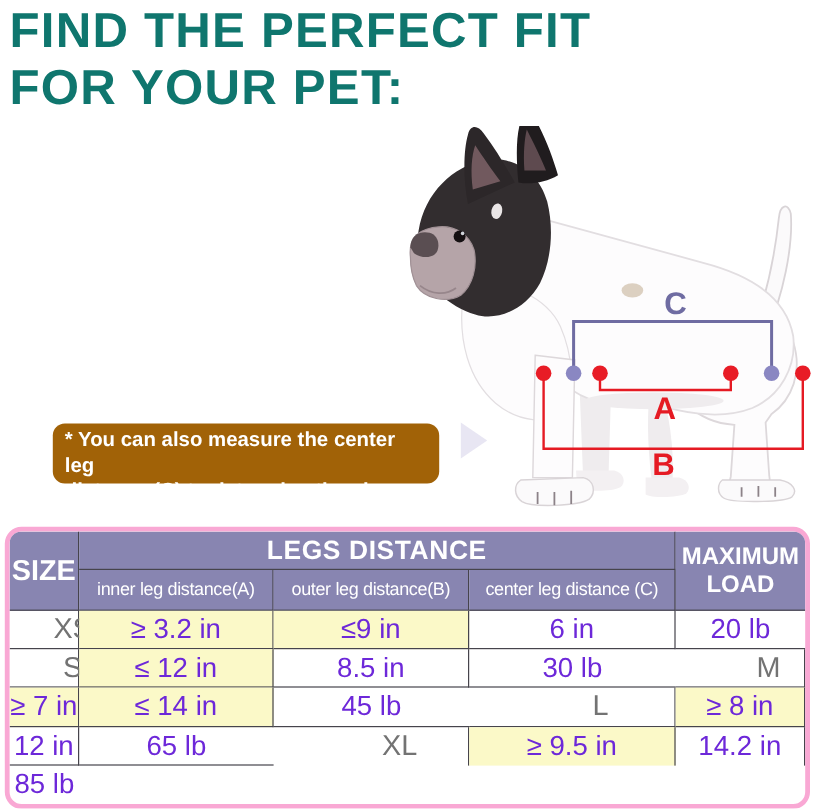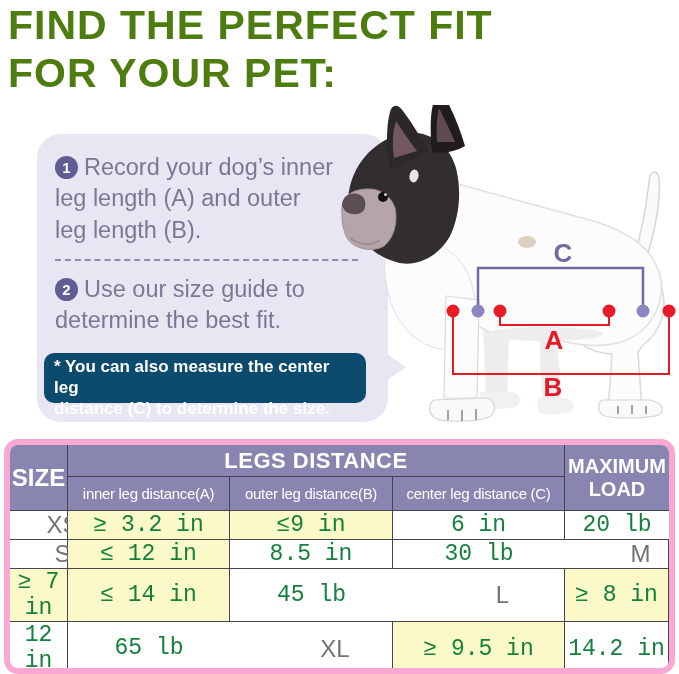--- a/index.html
+++ b/index.html
@@ -4,21 +4,21 @@
 <style>
   html,body{margin:0;padding:0;background:#fff;}
   #stage{
     position:relative;width:679px;height:674px;background:#ffffff;
     font-family:"Liberation Sans","DejaVu Sans",sans-serif;overflow:hidden;
   }
   
   .title{
     position:absolute;left:8px;top:2px;
     font-size:41px;line-height:1.17;font-weight:bold;
-    color:#4d7c0f;letter-spacing:1px;
+    color:#0f766e;letter-spacing:1px;
   }
   .title span{display:block;}
   
   .bubble{
     position:absolute;left:37px;top:134px;width:351px;height:288px;
     background:#e8e6f3;border-radius:24px;box-sizing:border-box;
     padding:18px 16px 0 18px;
   }
   .bubble-tail{
     position:absolute;left:384px;top:352px;width:0;height:0;
@@ -33,73 +33,61 @@
     display:inline-block;width:23px;height:23px;border-radius:50%;
     background:#5f5d94;color:#fff;font-size:15px;font-weight:bold;
     text-align:center;line-height:23px;margin-right:6px;
     position:relative;top:-2px;
   }
   .divider{
     border:none;border-top:2px dashed #8f8cab;margin:13px 14px 13px 0;
   }
   .note{
     position:absolute;left:44px;top:353px;width:322px;height:50px;
-    background:#0c4a6e;border-radius:10px;box-sizing:border-box;
+    background:#a16207;border-radius:10px;box-sizing:border-box;
     padding:4px 10px;color:#ffffff;font-size:17px;font-weight:bold;
     line-height:1.23;white-space:pre-line;
   }
   
   .dog-svg{position:absolute;left:330px;top:105px;width:349px;height:330px;}
   
   .size-table{
     position:absolute;left:4px;top:439px;width:671px;height:235px;
-    box-sizing:border-box;border:6px solid #f9a8d4;border-radius:14px;
+    box-sizing:border-box;border:4px solid #f9a8d4;border-radius:14px;
     overflow:hidden;display:grid;
     grid-template-columns:58px 162px 163px 172px auto;
     grid-template-rows:32px 34px repeat(5,1fr);
     background:#ffffff;
   }
   .cell{
     display:flex;align-items:center;justify-content:center;
     border-right:1.5px solid #46444c;border-bottom:1.5px solid #46444c;
     box-sizing:border-box;text-align:center;
   }
   .cell.last-col{border-right:none;}
   .cell.last-row{border-bottom:none;}
   .hd{background:#8885b1;color:#ffffff;font-weight:bold;}
   .hd-size{grid-column:1;grid-row:1/3;font-size:24px;}
   .hd-legs{grid-column:2/5;grid-row:1;font-size:22px;letter-spacing:0.5px;}
   .hd-max{grid-column:5;grid-row:1/3;font-size:20px;line-height:1.12;white-space:pre-line;}
   .hd-sub{grid-row:2;font-size:15px;font-weight:normal;letter-spacing:-0.3px;}
   .c-size{font-size:24px;color:#737373;padding-left:48px;}
-  .c-val{font-size:23px;color:#15803d;font-family:Liberation Mono, monospace;}
+  .c-val{font-size:23px;color:#6d28d9;}
   .yellow{background:#fbf9c8;}
 </style>
 </head>
 <body>
 
 <div id="stage">
 
   <div class="title">
     <span>FIND THE PERFECT FIT</span>
     <span>FOR YOUR PET:</span>
   </div>
 
-  <div class="bubble">
-    <p class="step">
-      <span class="badge">1</span><span class="txt">Record your dog’s inner
-leg length (A) and outer
-leg length (B).</span>
-    </p>
-    <hr class="divider">
-    <p class="step">
-      <span class="badge">2</span><span class="txt">Use our size guide to
-determine the best fit.</span>
-    </p>
-  </div>
   <div class="bubble-tail"></div>
   <div class="note">* You can also measure the center leg
 distance (C) to determine the size.</div>
 
   <svg class="dog-svg" viewBox="330 105 349 330">
 
     <g>
 
       <path d="M628,275 C640,242 646,210 649,182 C650,170 657,169 659,178 C661,205 653,245 638,280 C634,288 626,284 628,275 Z" fill="#fbfafb" stroke="#d9d4d7" stroke-width="1.5"></path>
 

